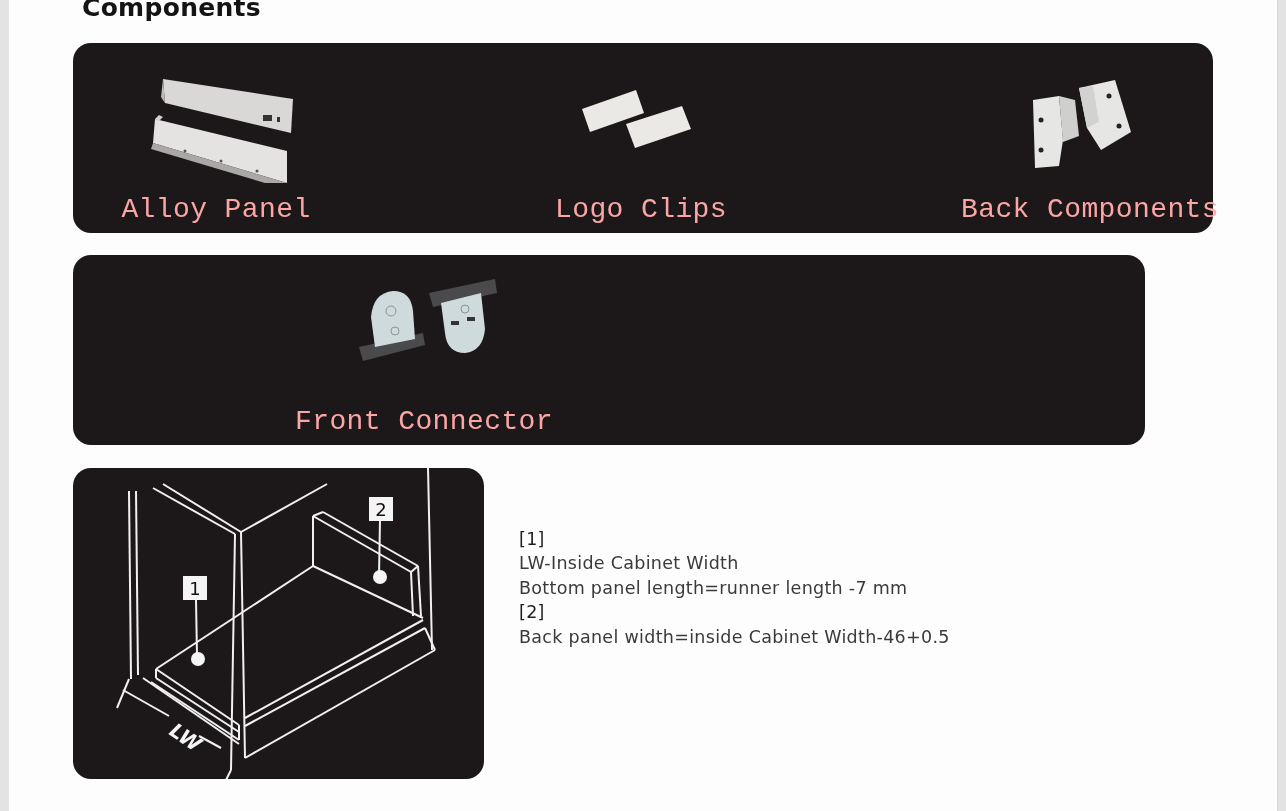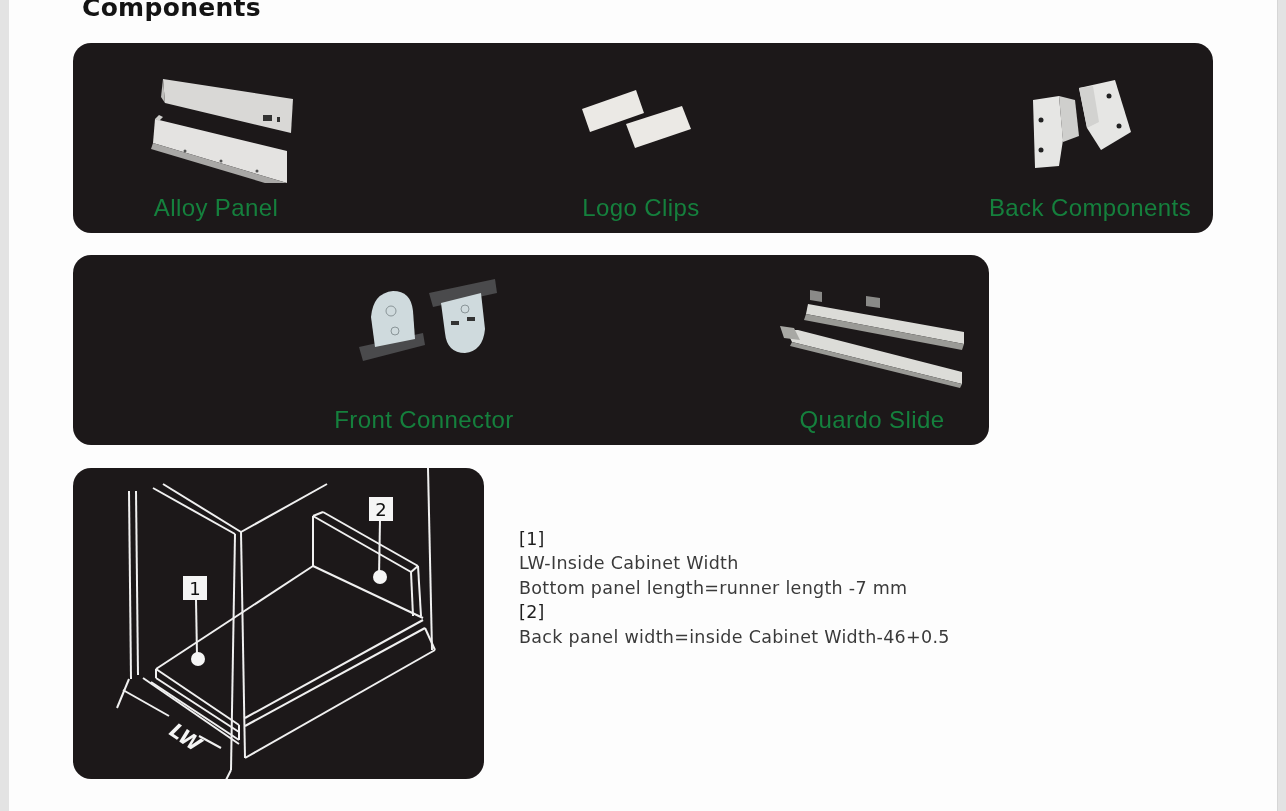--- a/index.html
+++ b/index.html
@@ -11,26 +11,26 @@
   .edge-left { position:absolute; left:0; top:0; width:9px; height:811px; background:#e3e3e3; }
   .edge-right { position:absolute; left:1277px; top:0; width:9px; height:811px; background:#e3e3e3; border-left:1px solid #d6d6d6; }
   .title {
     position:absolute; left:82px; top:-7px;
     font-size:25px; font-weight:bold; color:#141414; letter-spacing:0.3px;
   }
   .panel {
     position:absolute; background:#1c1819; border-radius:18px;
   }
   .p1 { left:73px; top:43px; width:1140px; height:190px; }
-  .p2 { left:73px; top:255px; width:916px; height:190px; }
+  .p2 { left:73px; top:255px; width:1072px; height:190px; }
   .p3 { left:73px; top:468px; width:411px; height:311px; overflow:hidden; }
   .item { position:absolute; }
   .item .label {
-    position:absolute; color:#15803d; font-size:24px; white-space:nowrap;
-    font-family:Liberation Sans, sans-serif; font-weight:300; letter-spacing:0.4px;
+    position:absolute; color:#fca5a5; font-size:28px; white-space:nowrap;
+    font-family:Liberation Mono, monospace; font-weight:300; letter-spacing:0.4px;
     transform:translateX(-50%);
   }
   .item svg { position:absolute; }
   .spec {
     position:absolute; left:519px; top:527px;
     font-size:17.5px; line-height:24.4px; color:#3a3a3a; letter-spacing:0.3px;
   }
   .spec div { white-space:nowrap; }
   .spec .hdr { color:#1e1e1e; }
 </style>
@@ -93,32 +93,20 @@
       <circle cx="42" cy="54" r="4" fill="none" stroke="#8a9598" stroke-width="1"></circle>
       <polygon points="76,16 142,2 144,16 80,30" fill="#4a4a4c"></polygon>
       <path d="M88,26 L128,16 L132,52 Q130,74 112,76 Q94,76 92,56 Z" fill="#cfdadd"></path>
       <rect x="98" y="44" width="8" height="4" fill="#333"></rect>
       <rect x="114" y="40" width="8" height="4" fill="#333"></rect>
       <circle cx="112" cy="32" r="4" fill="none" stroke="#8a9598" stroke-width="1"></circle>
     </svg>
     <div class="label" style="left:351px;top:151px;">Front Connector</div>
   </div>
 
-  <div class="item" style="left:570px;top:0;width:570px;height:190px;">
-    <svg width="200" height="110" style="left:135px;top:25px;" viewBox="0 0 200 110">
-      <polygon points="32,10 44,12 44,22 32,20" fill="#8a8a88"></polygon>
-      <polygon points="88,16 102,18 102,28 88,26" fill="#8a8a88"></polygon>
-      <polygon points="30,24 186,52 186,64 28,34" fill="#dcdcd8"></polygon>
-      <polygon points="28,34 186,64 184,70 26,40" fill="#9a9a96"></polygon>
-      <polygon points="8,50 20,50 184,92 184,104 14,62" fill="#dcdcd8"></polygon>
-      <polygon points="14,62 184,104 182,108 12,66" fill="#9a9a96"></polygon>
-      <polygon points="2,46 16,48 22,60 6,58" fill="#a8a8a4"></polygon>
-    </svg>
-    <div class="label" style="left:229px;top:151px;">Quardo Slide</div>
-  </div>
 </div>
 
 <div class="panel p3">
   <svg width="411" height="311" viewBox="0 0 411 311" style="position:absolute;left:0;top:0;">
     <g fill="none" stroke="#f0f0f0" stroke-width="2" stroke-linejoin="round">
 
       <line x1="56" y1="23" x2="58" y2="211"></line>
       <line x1="63" y1="23" x2="65" y2="207"></line>
       <line x1="80" y1="20" x2="162" y2="66"></line>
       <line x1="90" y1="16" x2="168" y2="64"></line>

